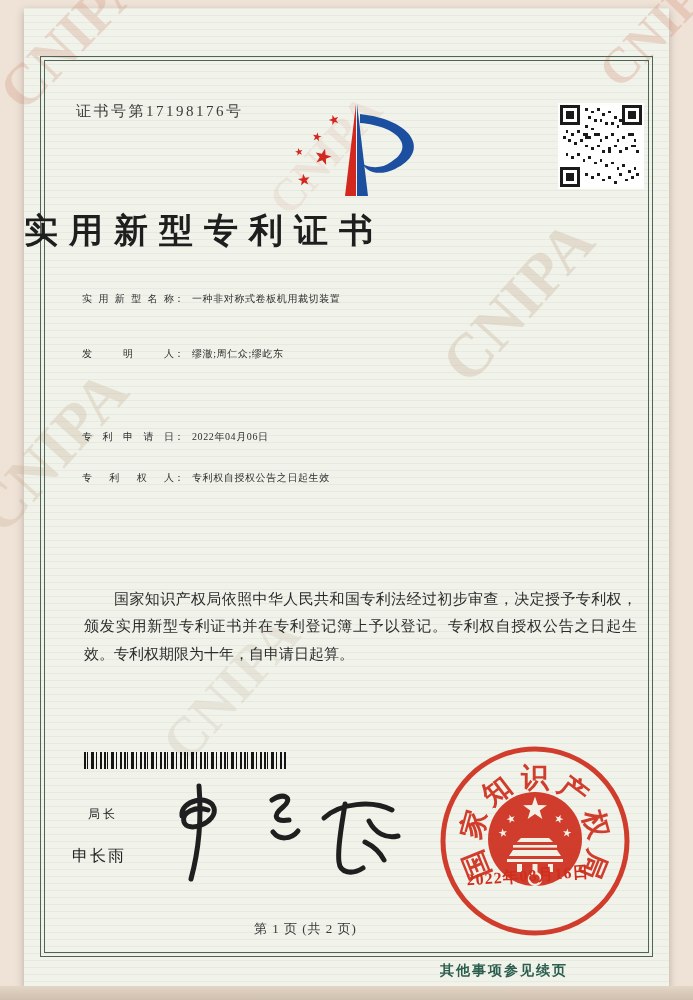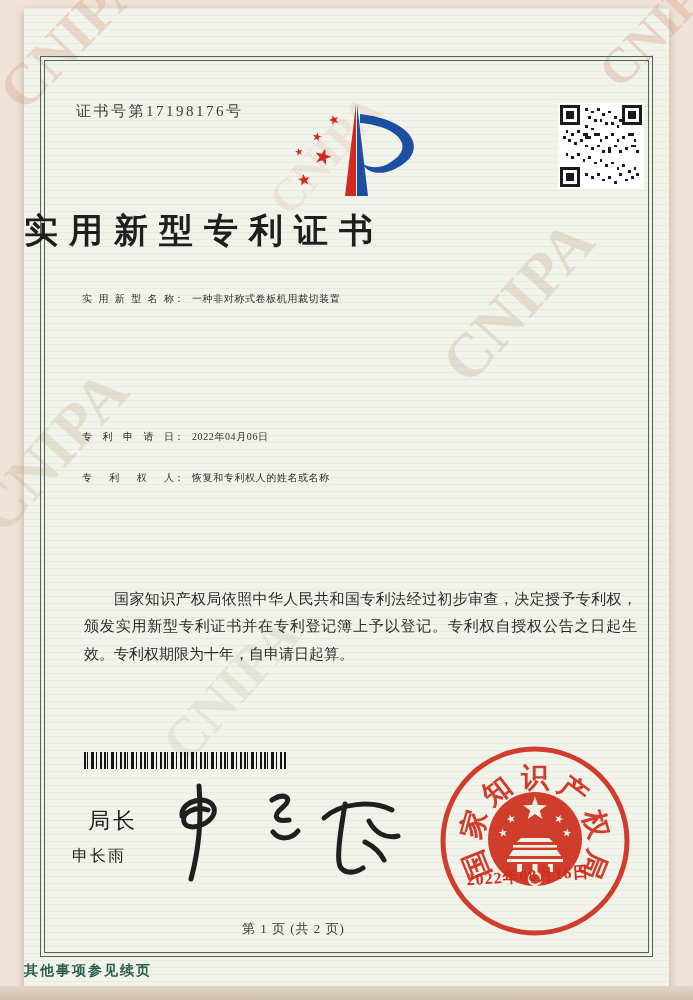--- a/index.html
+++ b/index.html
@@ -26,29 +26,29 @@
   .row .val{letter-spacing:0.6px;}
   .row.r0{top:284px}.row.r1{top:339px}.row.r2{top:381px}.row.r3{top:422px}
   .row.r4{top:463px}.row.r5{top:505px}.row.r6{top:548px}
   .grp2{position:absolute;left:276px;top:0;}
   .grp2 .lbl{width:78px;}
   .paras{position:absolute;left:60px;top:578px;width:553px;font-size:15px;line-height:1.82;
     color:#2b2b2b;text-align:justify;}
   .paras p{margin:0;text-indent:2em;}
   .barcode{position:absolute;left:60px;top:744px;width:202px;height:17px;
     background:repeating-linear-gradient(90deg,#141414 0 2px,rgba(0,0,0,0) 2px 3px,#141414 3px 4px,rgba(0,0,0,0) 4px 7px,#141414 7px 10px,rgba(0,0,0,0) 10px 12px,#141414 12px 13px,rgba(0,0,0,0) 13px 16px,#141414 16px 18px,rgba(0,0,0,0) 18px 20px);}
-  .officer-title{position:absolute;left:64px;top:798px;font-size:22px;letter-spacing:3px;color:#222;font-family:"Liberation Sans","DejaVu Sans",sans-serif;}
+  .officer-title{position:absolute;left:64px;top:798px;font-size:12px;letter-spacing:3px;color:#222;font-family:"Liberation Sans","DejaVu Sans",sans-serif;}
   .officer-name{position:absolute;left:48px;top:838px;font-size:16px;letter-spacing:2px;color:#222;font-family:"Liberation Sans","DejaVu Sans",sans-serif;}
   .signature{position:absolute;left:120px;top:768px;}
   .seal{position:absolute;left:413px;top:735px;}
   .seal-date{position:absolute;left:404px;top:858px;width:200px;text-align:center;
     font-size:16px;color:#cf2e1d;letter-spacing:1px;transform:rotate(-4deg);font-weight:bold;}
-  .footer-page{position:absolute;left:0;top:912px;width:539px;text-align:center;
+  .footer-page{position:absolute;left:12px;top:912px;width:539px;text-align:center;
     font-size:13px;color:#3a3a3a;letter-spacing:1px;}
-  .cont-note{position:absolute;left:0;top:954px;width:544px;text-align:left;
+  .cont-note{position:absolute;left:0;top:954px;width:544px;text-align:right;
     font-size:14px;color:#2c5e4f;letter-spacing:2px;font-weight:bold;font-family:Liberation Serif, serif;}
 </style>
 </head>
 <body>
 
 <div class="stage">
   <div class="paper">
 
     <div class="watermark" style="left:-42px;top:-6px;font-size:58px;color:rgba(210,150,125,0.30);transform:rotate(-46deg);">CNIPA</div>
     <div class="watermark" style="left:560px;top:-14px;font-size:50px;color:rgba(214,145,125,0.32);transform:rotate(-46deg);">CNIPA</div>
@@ -95,25 +95,28 @@
           <path d="M9 1h1v1h-1z M11 2h1v1h-1z M13 1h1v1h-1z M15 3h1v1h-1z M17 2h1v1h-1z M19 4h1v1h-1z M10 4h1v1h-1z M12 5h1v1h-1z M14 5h1v1h-1z M16 6h1v1h-1z M18 6h1v1h-1z M9 7h1v1h-1z M11 8h1v1h-1z M2 9h1v1h-1z M4 10h1v1h-1z M6 9h1v1h-1z M1 11h1v1h-1z M3 12h1v1h-1z M5 13h1v1h-1z M7 12h1v1h-1z M8 10h2v1h-2z M10 11h1v1h-1z M12 10h2v1h-2z M14 12h1v1h-1z M16 11h1v1h-1z M18 10h1v1h-1z M20 12h1v1h-1z M22 11h1v1h-1z M24 10h2v1h-2z M26 12h1v1h-1z M9 14h1v1h-1z M11 15h1v1h-1z M13 14h1v1h-1z M15 16h1v1h-1z M17 15h1v2h-1z M19 14h1v1h-1z M21 16h1v1h-1z M23 15h1v1h-1z M25 14h2v1h-2z M27 16h1v1h-1z M2 17h1v1h-1z M4 18h1v1h-1z M6 17h1v1h-1z M8 19h1v1h-1z M10 18h1v1h-1z M12 20h1v1h-1z M14 19h1v1h-1z M16 21h1v1h-1z M18 20h1v1h-1z M20 22h1v1h-1z M22 21h1v1h-1z M24 23h1v1h-1z M26 22h1v1h-1z M9 24h1v1h-1z M11 25h1v1h-1z M13 24h1v1h-1z M15 26h1v1h-1z M17 25h1v1h-1z M19 27h1v1h-1z M21 24h1v1h-1z M23 26h1v1h-1z M25 25h1v1h-1z M27 24h1v1h-1z M9 10h1v2h-1z M20 7h1v1h-1z M21 5h1v1h-1z"></path>
         </g>
       </svg>
     </div>
 
     <div class="title">实用新型专利证书</div>
 
     <div class="row r0">
       <span class="lbl">实用新型名称</span><span class="colon">：</span><span class="val">一种非对称式卷板机用裁切装置</span>
     </div>
+    <div class="row r1">
+      <span class="lbl">发明人</span><span class="colon">：</span><span class="val">缪澈;周仁众;缪屹东</span>
+    </div>
     <div class="row r3">
       <span class="lbl">专利申请日</span><span class="colon">：</span><span class="val">2022年04月06日</span>
     </div>
     <div class="row r4">
-      <span class="lbl">专利权人</span><span class="colon">：</span><span class="val">恢复和专利权人的姓名或名称</span>
+      <span class="lbl">专利权人</span><span class="colon">：</span><span class="val">专利权自授权公告之日起生效</span>
     </div>
 
     <div class="paras">
       <p>国家知识产权局依照中华人民共和国专利法经过初步审查，决定授予专利权，颁发实用新型专利证书并在专利登记簿上予以登记。专利权自授权公告之日起生效。专利权期限为十年，自申请日起算。</p>
     </div>
 
     <div class="barcode"></div>
 
     <div class="officer-title">局长</div>
     <div class="officer-name">申长雨</div>

